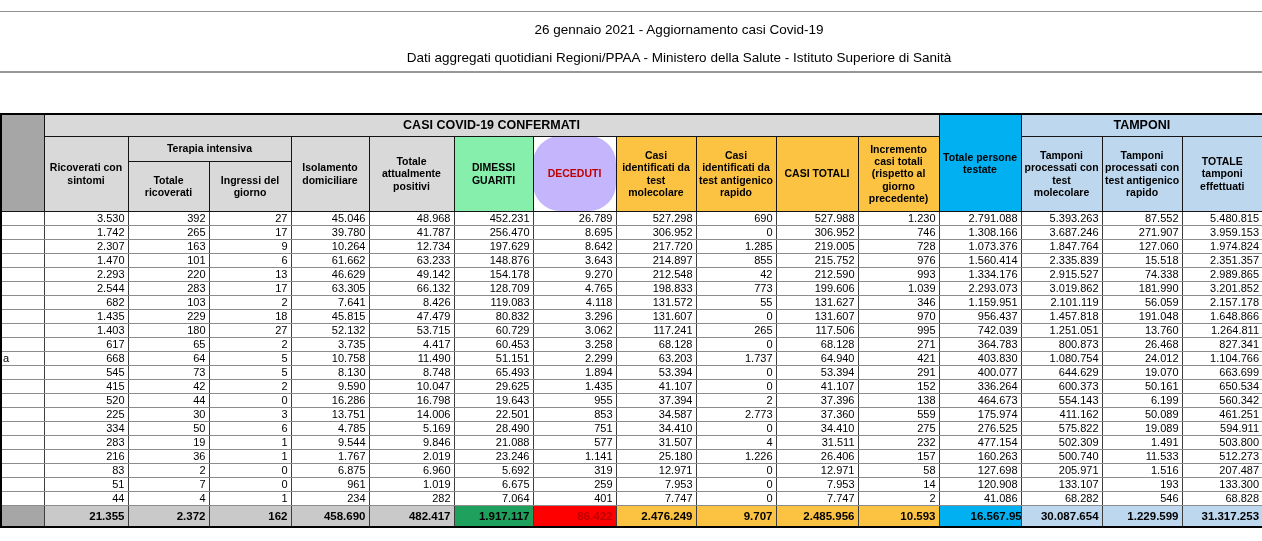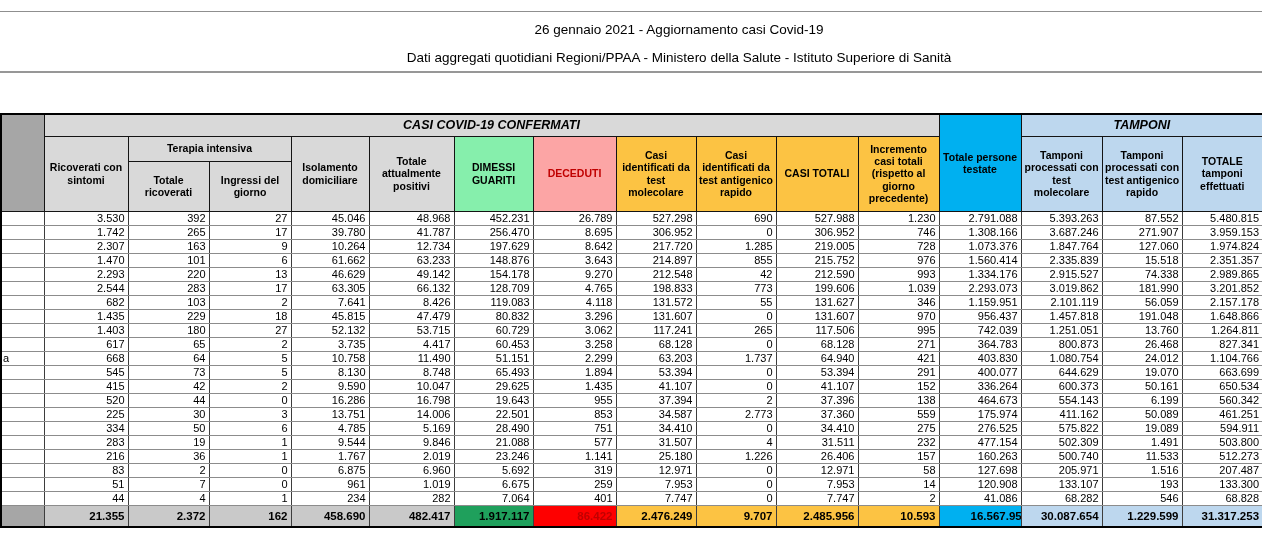--- a/index.html
+++ b/index.html
@@ -17,24 +17,24 @@
   table{
     position:absolute;top:113px;left:0;width:1262px;
     border-collapse:collapse;table-layout:fixed;
     border:2px solid #000;
   }
   thead th{
     font-weight:bold;font-size:10.5px;line-height:1.15;text-align:center;
     vertical-align:middle;background:#D9D9D9;border:1px solid #141414;
     padding:1px 2px;overflow:hidden;
   }
-  th.banner{font-size:12.5px;font-style:italic;}
+  th.banner{font-size:12.5px;}
   th.hdr-region{background:#A6A6A6;}
   th.c-green{background:#86efac;}
-  th.c-red{background:#fca5a5;color:#C00000;}
+  th.c-red{background:#c4b5fd;color:#C00000;border-radius:27px;}
   th.c-orange{background:#FCC343;}
   th.c-cyan{background:#00B0F0;}
   th.c-blue{background:#BDD7EE;}
   tr.hr1{height:22px;}
   tr.hr2{height:25px;}
   tr.hr3{height:50px;}
 
   tbody td{
     font-size:11px;line-height:12px;height:13px;
     text-align:right;padding:0 3px;background:#fff;overflow:hidden;

